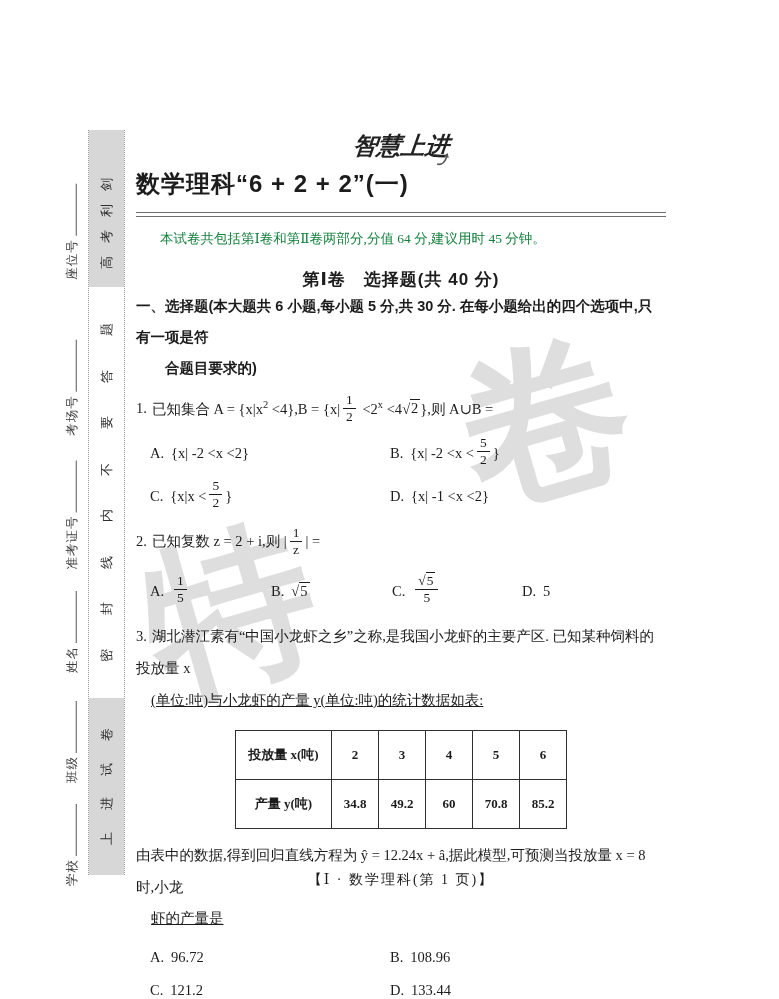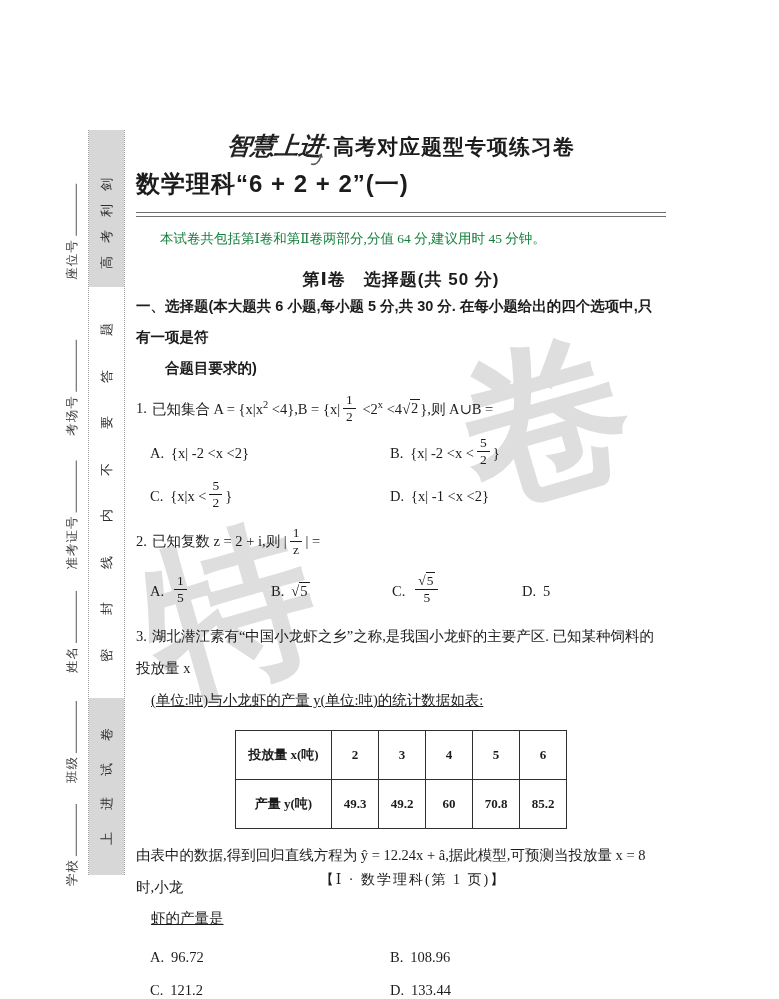--- a/index.html
+++ b/index.html
@@ -67,21 +67,21 @@
   .sqrt{white-space:nowrap;}
   .sqrt .rbody{border-top:1px solid currentColor;padding:0 2px 0 1px;}
   sup{font-size:0.72em;}
 
   table.stat{margin:13px auto 0 auto;border-collapse:collapse;}
   table.stat td{border:1px solid #2f2f2f;text-align:center;font-size:13px;height:27px;
       padding:15px 4px;box-sizing:border-box;font-weight:bold;}
   table.stat td.head{width:96px;}
   table.stat td.val{width:47px;}
 
-  .footer{position:absolute;left:148px;top:871px;width:530px;text-align:center;
+  .footer{position:absolute;left:136px;top:871px;width:530px;text-align:center;
       font-size:14px;letter-spacing:2px;z-index:1;}
 </style>
 </head>
 <body>
 
 <div class="page">
 
   <div class="wm wm1">卷</div>
   <div class="wm wm2">特</div>
 
@@ -120,30 +120,29 @@
   <div class="content">
 
     <div class="brand-line">
       <span class="brand-logo">
         <span>智慧上进</span>
         <svg class="logo-arrow" width="16" height="16" viewBox="0 0 16 16">
           <path d="M2 13 Q 9 15 11 5" fill="none" stroke="#555" stroke-width="1.6"></path>
           <path d="M8 5 L 11.5 2 L 13 7 Z" fill="#555"></path>
         </svg>
       </span>
-      <span class="series-title">·高考对应题型专项练习卷</span>
     </div>
 
     <div class="subtitle">数学理科“6 + 2 + 2”(一)</div>
 
     <div class="rule"></div>
 
     <div class="exam-note">本试卷共包括第Ⅰ卷和第Ⅱ卷两部分,分值 64 分,建议用时 45 分钟。</div>
 
-    <div class="section-heading">第Ⅰ卷　选择题(共 50 分)</div>
+    <div class="section-heading">第Ⅰ卷　选择题(共 40 分)</div>
 
     <div class="instruction">
       <div class="l1">一、选择题(本大题共 6 小题,每小题 5 分,共 30 分. 在每小题给出的四个选项中,只有一项是符</div>
       <div class="l2">合题目要求的)</div>
     </div>
 
     <div class="question">
       <div class="stem">
         <span class="qnum">1.</span><span>已知集合 A = {x|x</span><sup>2</sup><span> &lt;4},B = {x|</span><span class="frac">
             <span class="num">1</span>
@@ -225,21 +224,21 @@
           <tr>
             <td class="head">投放量 x(吨)</td>
             <td class="val">2</td>
             <td class="val">3</td>
             <td class="val">4</td>
             <td class="val">5</td>
             <td class="val">6</td>
           </tr>
           <tr>
             <td class="head">产量 y(吨)</td>
-            <td class="val">49.3</td>
+            <td class="val">34.8</td>
             <td class="val">49.2</td>
             <td class="val">60</td>
             <td class="val">70.8</td>
             <td class="val">85.2</td>
           </tr>
         </tbody>
       </table>
       <div class="stem3" style="margin-top:11px;">
         <div>由表中的数据,得到回归直线方程为 ŷ = 12.24x + â,据此模型,可预测当投放量 x = 8 时,小龙</div>
         <div class="cont">虾的产量是</div>

